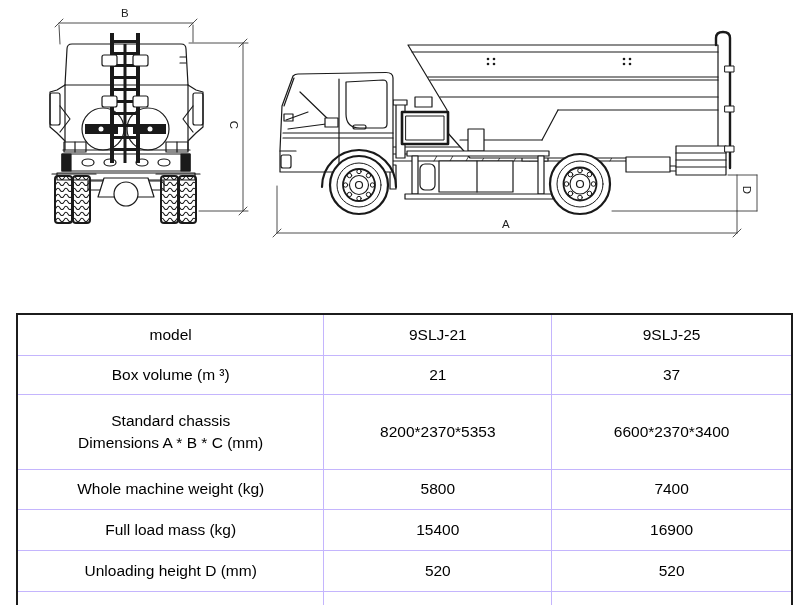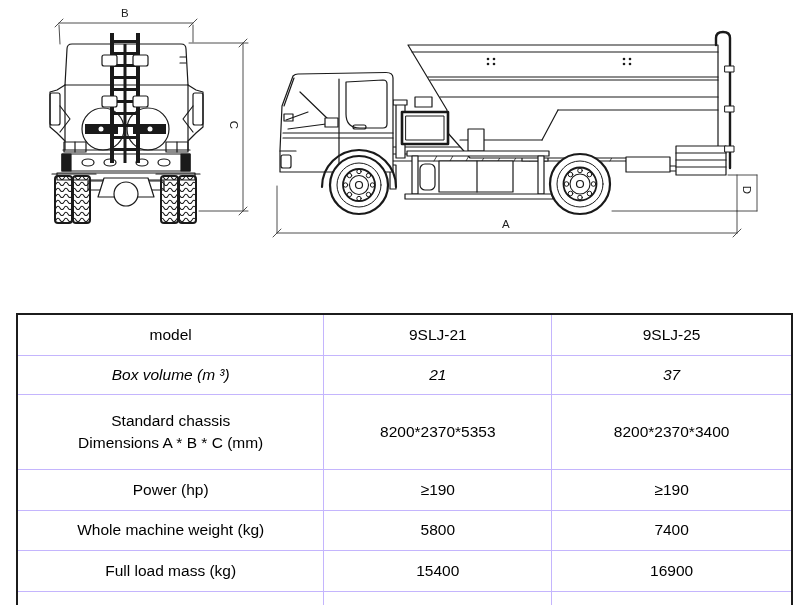--- a/index.html
+++ b/index.html
@@ -5,21 +5,21 @@
   html,body{margin:0;padding:0;background:#fff;}
   .page{position:relative;width:809px;height:605px;background:#ffffff;overflow:hidden;
         font-family:"Liberation Sans",sans-serif;color:#000;}
   .drawing{position:absolute;left:0;top:0;width:809px;height:300px;}
   .spec-table-wrap{position:absolute;left:16px;top:313px;width:777px;}
   table.spec{border-collapse:collapse;width:100%;table-layout:fixed;}
   table.spec td{border:1px solid #c4b5fd;text-align:center;vertical-align:middle;
                 font-size:15.5px;padding:5px 6px;line-height:1.45;}
   table.spec{border:2px solid #1c1c1c;}
   col.c1{width:39.6%;} col.c2{width:29.4%;} col.c3{width:31%;}
-  tr.h32 td{height:30px;} tr.h30 td{height:28px;font-style:italic;} tr.h66 td{height:64px;} tr.h31 td{height:29px;}
+  tr.h32 td{height:30px;} tr.h30 td{height:28px;} tr.h66 td{height:64px;} tr.h31 td{height:29px;}
   td.lbl{white-space:pre-line;}
 </style>
 </head>
 <body>
 
 <div class="page">
 
   <svg class="drawing" viewBox="0 0 809 300" stroke-linecap="round" stroke-linejoin="round">
     <defs>
       <pattern id="tread" width="8" height="6" patternUnits="userSpaceOnUse">
@@ -284,37 +284,37 @@
         </tr>
         <tr class="h30">
           <td class="lbl">Box volume (m ³)</td>
           <td>21</td>
           <td>37</td>
         </tr>
         <tr class="h66">
           <td class="lbl">Standard chassis
 Dimensions A * B * C (mm)</td>
           <td>8200*2370*5353</td>
-          <td>8200*2370*3400</td>
-        </tr>
-        <tr class="h32">
-          <td class="lbl">Power (hp)</td>
-          <td>≥190</td>
-          <td>≥190</td>
+          <td>6600*2370*3400</td>
         </tr>
         <tr class="h31">
           <td class="lbl">Whole machine weight (kg)</td>
           <td>5800</td>
           <td>7400</td>
         </tr>
         <tr class="h32">
           <td class="lbl">Full load mass (kg)</td>
           <td>15400</td>
           <td>16900</td>
         </tr>
+        <tr class="h32">
+          <td class="lbl">Unloading height D (mm)</td>
+          <td>520</td>
+          <td>520</td>
+        </tr>
         <tr class="h31">
           <td class="lbl">Minimum turning radius (mm)</td>
           <td>8800</td>
           <td>8800</td>
         </tr>
       </tbody>
     </table>
   </div>
 </div>
 

